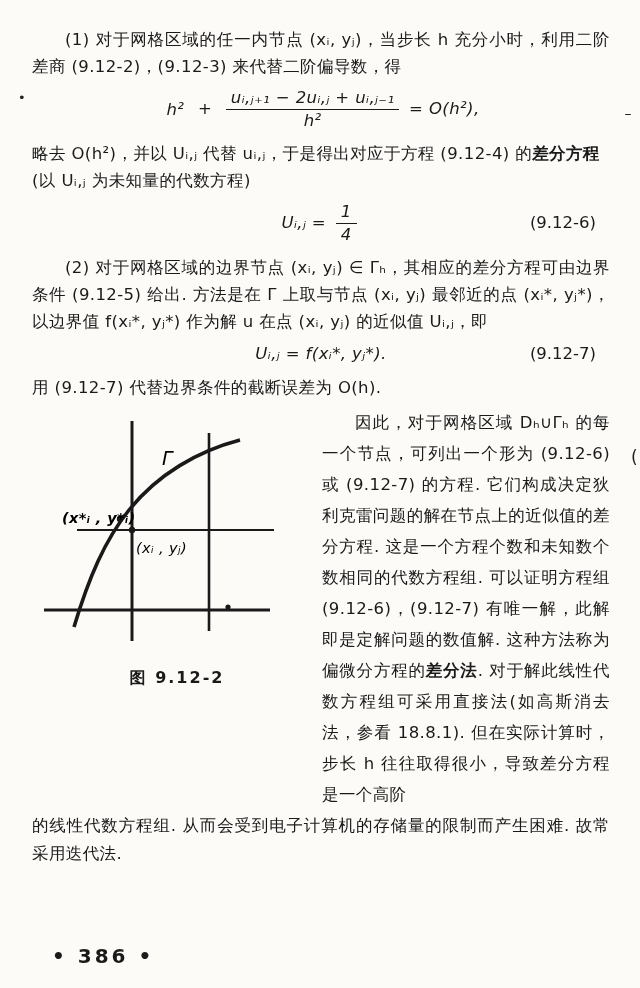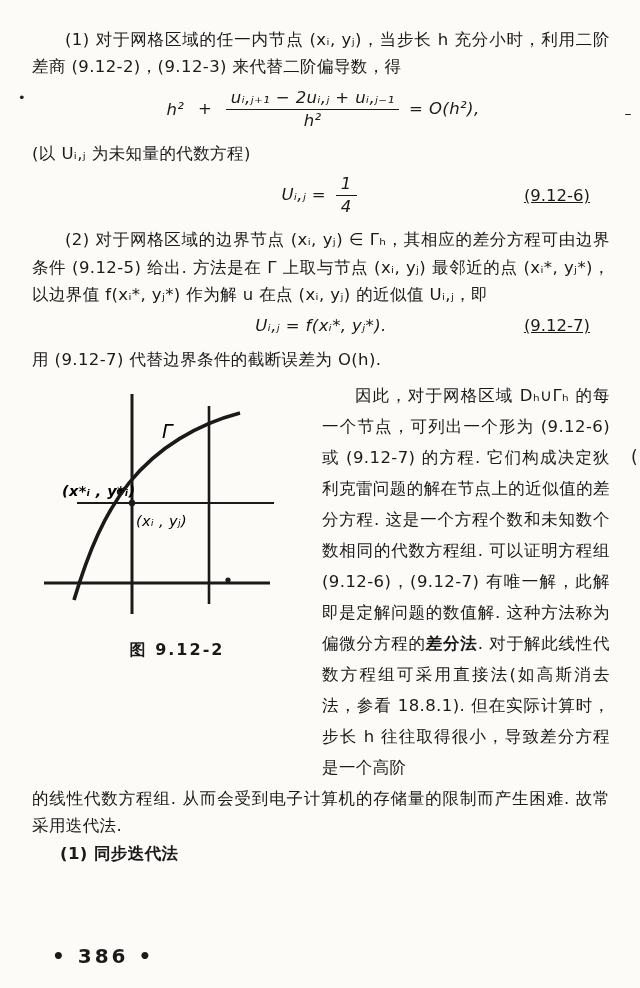--- a/index.html
+++ b/index.html
@@ -22,23 +22,23 @@
   b{font-weight:bold;}
   
   .eq{
     position:relative;
     text-align:center;
     font-style:italic;
     margin:7px 0 9px 0;
     line-height:22px;
   }
   .eq .eq-label{
-    position:absolute;right:20px;top:50%;
+    position:absolute;right:14px;top:50%;
     transform:translateY(-50%);
-    font-style:normal;letter-spacing:0;text-decoration:underline;
+    font-style:normal;letter-spacing:0;
   }
   .frac{
     display:inline-block;
     vertical-align:middle;
     text-align:center;
     line-height:20px;
     margin:0 4px;
   }
   .frac .num{display:block;padding:0 5px 1px 5px;border-bottom:1.6px solid #1a1a1a;}
   .frac .den{display:block;padding-top:1px;}
@@ -76,20 +76,21 @@
       <span class="den">h²</span>
     </span>
     <span class="op">+</span>
     <span class="frac">
       <span class="num">uᵢ,ⱼ₊₁ − 2uᵢ,ⱼ + uᵢ,ⱼ₋₁</span>
       <span class="den">h²</span>
     </span>
     <span>= O(h²),</span>
   </div>
 
+  <p><span>略去 O(h²)，并以 Uᵢ,ⱼ 代替 uᵢ,ⱼ，于是得出对应于方程 (9.12-4) 的</span><b>差分方程</b></p>
   <p>(以 Uᵢ,ⱼ 为未知量的代数方程)</p>
 
   <div class="eq">
     <span>Uᵢ,ⱼ =</span>
     <span class="frac">
       <span class="num">1</span>
       <span class="den">4</span>
     </span>
     <span class="eq-label">(9.12-6)</span>
   </div>
@@ -125,17 +126,16 @@
       </svg>
       <div class="figcaption">图  9.12-2</div>
     </div>
     <div class="rcol">
       <p class="indent"><span>因此，对于网格区域 Dₕ∪Γₕ 的每一个节点，可列出一个形为 (9.12-6) 或 (9.12-7) 的方程. 它们构成决定狄利克雷问题的解在节点上的近似值的差分方程. 这是一个方程个数和未知数个数相同的代数方程组. 可以证明方程组 (9.12-6)，(9.12-7) 有唯一解，此解即是定解问题的数值解. 这种方法称为偏微分方程的</span><b>差分法</b><span>. 对于解此线性代数方程组可采用直接法(如高斯消去法，参看 18.8.1). 但在实际计算时，步长 h 往往取得很小，导致差分方程是一个高阶</span></p>
     </div>
   </div>
 
   <p>的线性代数方程组. 从而会受到电子计算机的存储量的限制而产生困难. 故常采用迭代法.</p>
 
-  <p class="heading">(1) 同步迭代法</p>
 
   <div class="pageno">• 386 •</div>
 
 </div>
 
 </body></html>

